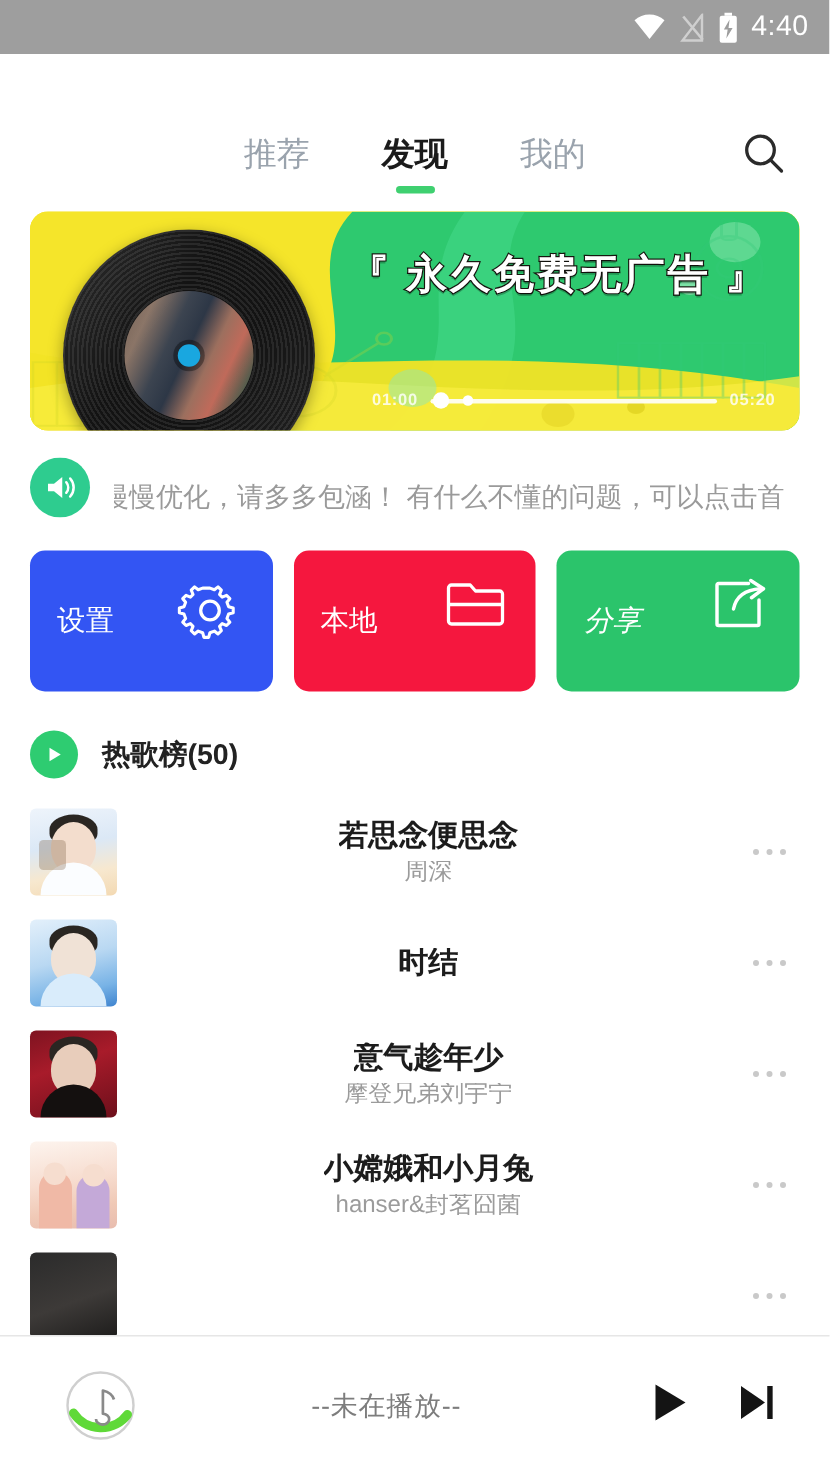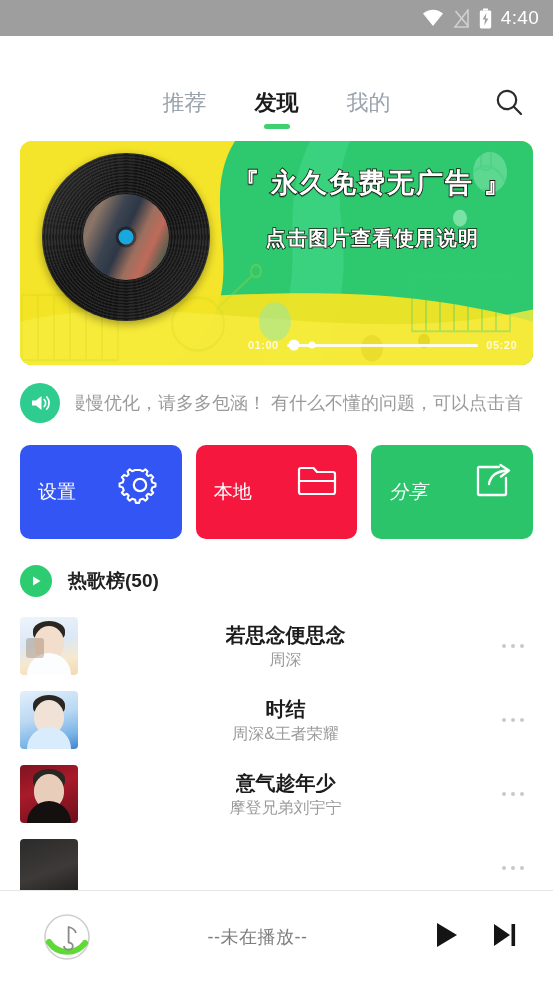--- a/index.html
+++ b/index.html
@@ -40,21 +40,21 @@
   }
   .tab.active .tab-underline { display:block; }
   .search-btn {
     position:absolute; right:22px; top:50%; transform:translateY(-50%);
     width:44px; height:44px; display:flex; align-items:center; justify-content:center;
   }
 
   
   .banner-wrap { padding:0 20px; margin-top:1px; }
   .banner {
-    position:relative; height:224px; border-radius:12px; overflow:hidden;
+    position:relative; height:146px; border-radius:12px; overflow:hidden;
     background:#f5e52a;
   }
   .banner-bg { position:absolute; inset:0; }
   .banner-deco { position:absolute; inset:0; opacity:.55; }
   .vinyl {
     position:absolute; left:22px; top:12px; width:168px; height:168px;
     border-radius:50%;
     background:
       repeating-radial-gradient(circle at 50% 50%, #131313 0px, #131313 1.5px, #262626 1.6px, #262626 3px),
       radial-gradient(circle at 35% 30%, #3a3a3a 0%, #101010 60%);
@@ -102,21 +102,21 @@
   }
   .bp-knob {
     position:absolute; top:50%; transform:translate(-50%,-50%);
     width:11px; height:11px; border-radius:50%; background:#ffffff;
   }
   .bp-knob.small { width:7px; height:7px; }
 
   
   .notice {
     margin:18px 20px 0; height:40px;
-    display:flex; align-items:center; gap:16px; overflow:hidden;
+    display:flex; align-items:flex-end; gap:16px; overflow:hidden;
   }
   .notice-icon {
     flex:none; width:40px; height:40px; border-radius:50%;
     background:#2ecc8f; display:flex; align-items:center; justify-content:center;
   }
   .notice-track { flex:1; overflow:hidden; position:relative; height:28px; }
   .notice-text {
     position:absolute; left:-8px; top:0; white-space:nowrap;
     font-size:18px; color:#9a9a9a; line-height:28px;
   }
@@ -308,21 +308,20 @@
       </svg>
     </div>
 
     <div class="vinyl">
       <span class="vinyl-sheen"></span>
       <span class="vinyl-hole"></span>
     </div>
 
     <div class="banner-texts">
       <div class="banner-title">『 永久免费无广告 』</div>
-      <div class="banner-sub">点击图片查看使用说明</div>
     </div>
 
     <div class="banner-progress">
       <span class="bp-time">01:00</span>
       <span class="bp-track">
         <span class="bp-knob" style="left:4%"></span>
         <span class="bp-knob small" style="left:13%"></span>
       </span>
       <span class="bp-time">05:20</span>
     </div>
@@ -403,21 +402,20 @@
   </div>
 
   <div class="song">
     <span class="cover cv2">
       <span class="cv-hair"></span>
       <span class="cv-face" style="background:#f0e2d6"></span>
       <span class="cv-body" style="background:#d9ecfb"></span>
     </span>
     <span class="song-meta">
       <span class="song-name">时结</span>
-      <span class="song-artist">周深&amp;王者荣耀</span>
     </span>
     <span class="song-more">
       <i class="dot"></i>
       <i class="dot"></i>
       <i class="dot"></i>
     </span>
   </div>
 
   <div class="song">
     <span class="cover cv3">
@@ -429,20 +427,37 @@
       <span class="song-name">意气趁年少</span>
       <span class="song-artist">摩登兄弟刘宇宁</span>
     </span>
     <span class="song-more">
       <i class="dot"></i>
       <i class="dot"></i>
       <i class="dot"></i>
     </span>
   </div>
 
+  <div class="song">
+    <span class="cover cv4">
+      <span style="position:absolute;left:6px;bottom:0;width:22px;height:38px;border-radius:11px 11px 0 0;background:#f0b9a6"></span>
+      <span style="position:absolute;right:5px;bottom:0;width:22px;height:36px;border-radius:11px 11px 0 0;background:#c4a9d8"></span>
+      <span style="position:absolute;left:9px;top:14px;width:15px;height:15px;border-radius:50%;background:#f6ddcf"></span>
+      <span style="position:absolute;right:8px;top:15px;width:15px;height:15px;border-radius:50%;background:#f6ddcf"></span>
+    </span>
+    <span class="song-meta">
+      <span class="song-name">小嫦娥和小月兔</span>
+      <span class="song-artist">hanser&amp;封茗囧菌</span>
+    </span>
+    <span class="song-more">
+      <i class="dot"></i>
+      <i class="dot"></i>
+      <i class="dot"></i>
+    </span>
+  </div>
 
   <div class="song">
     <span class="cover cv5"></span>
     <span class="song-meta">
       <span class="song-name"></span>
       <span class="song-artist"></span>
     </span>
     <span class="song-more">
       <i class="dot"></i>
       <i class="dot"></i>

